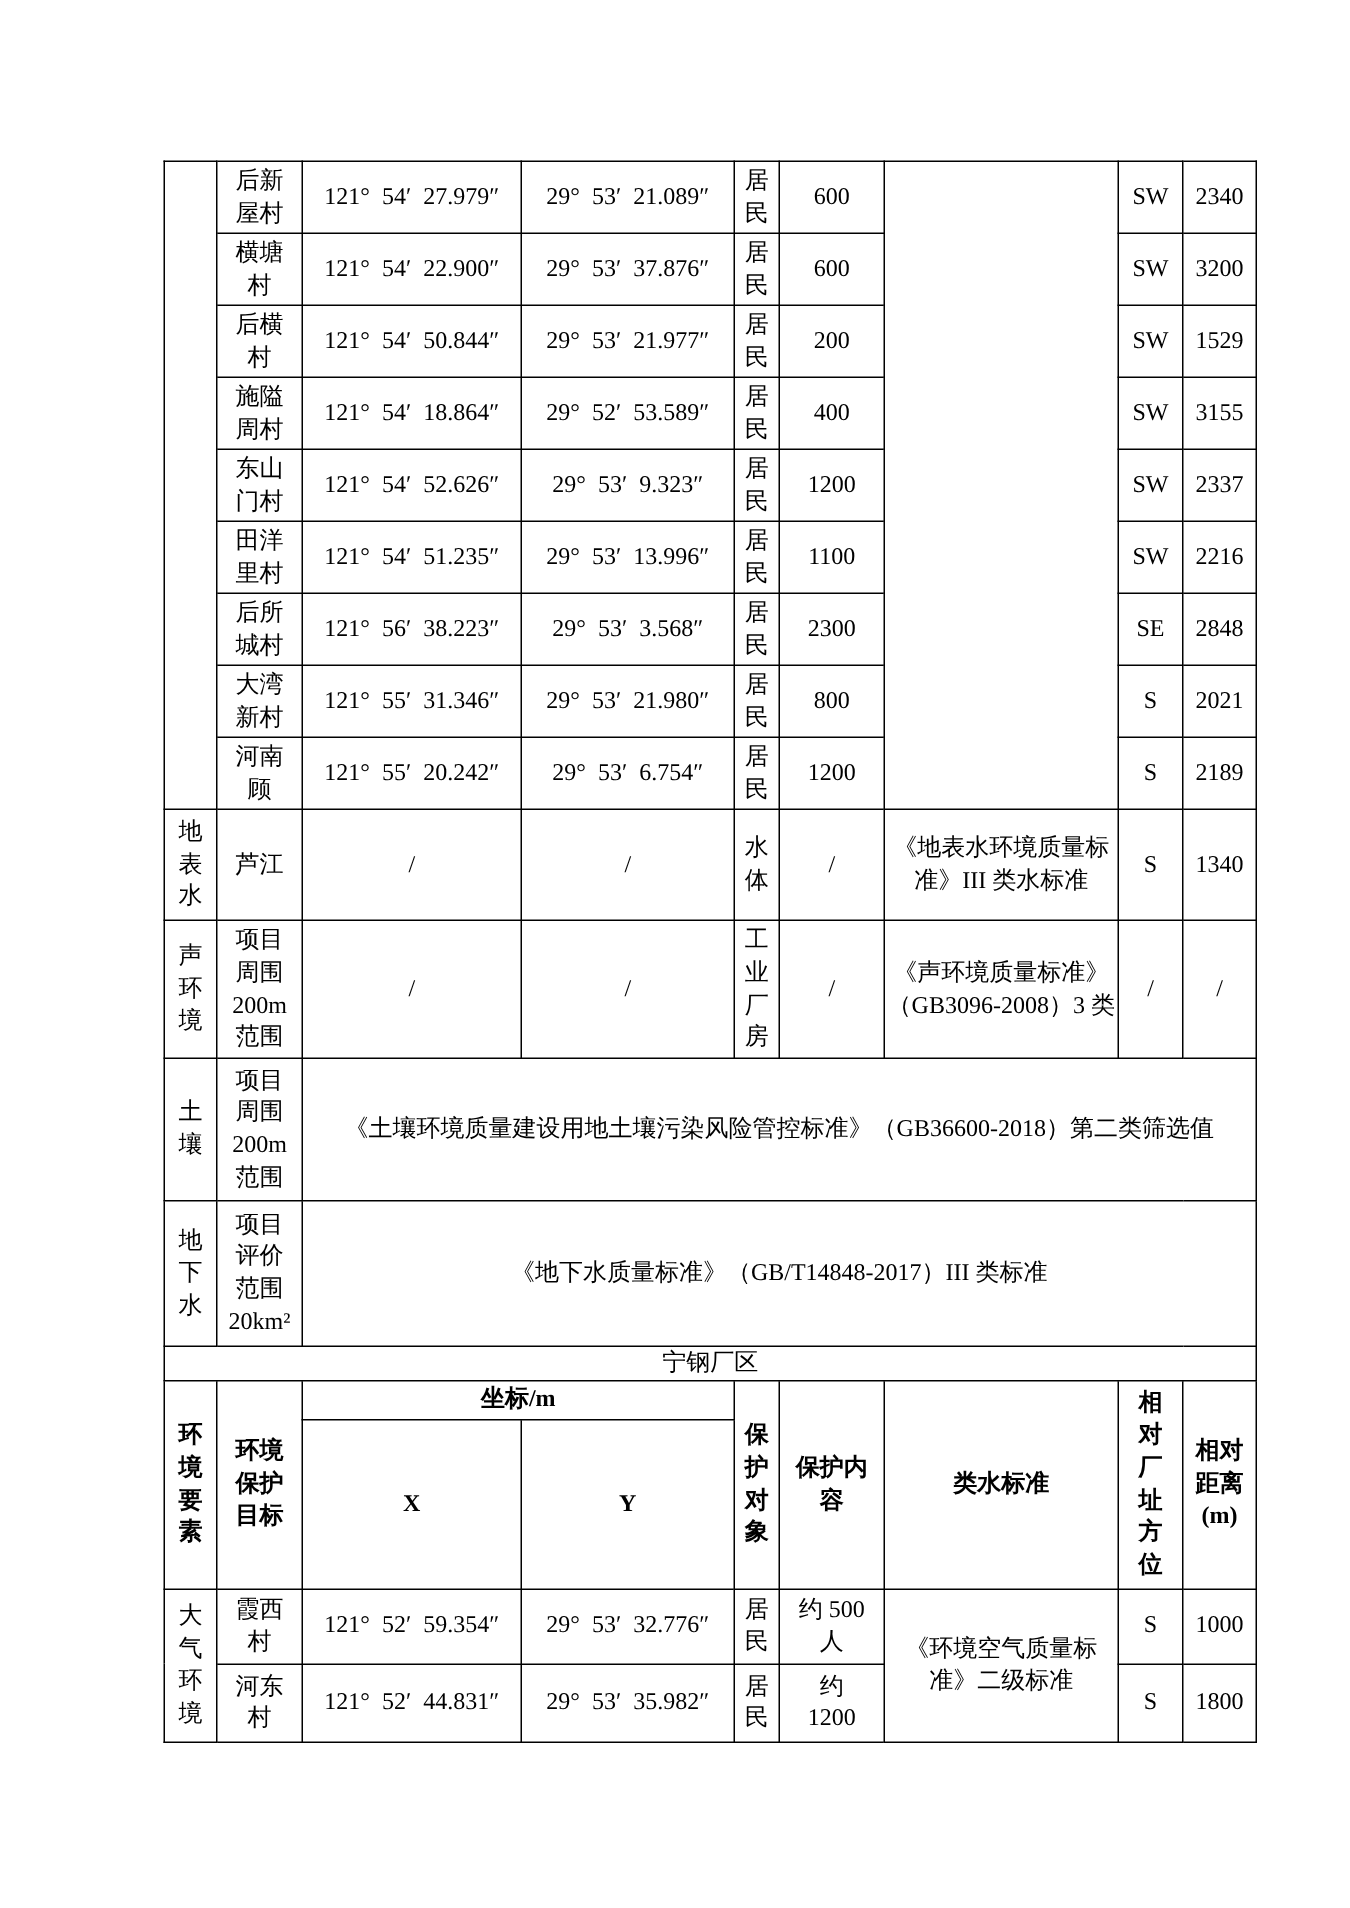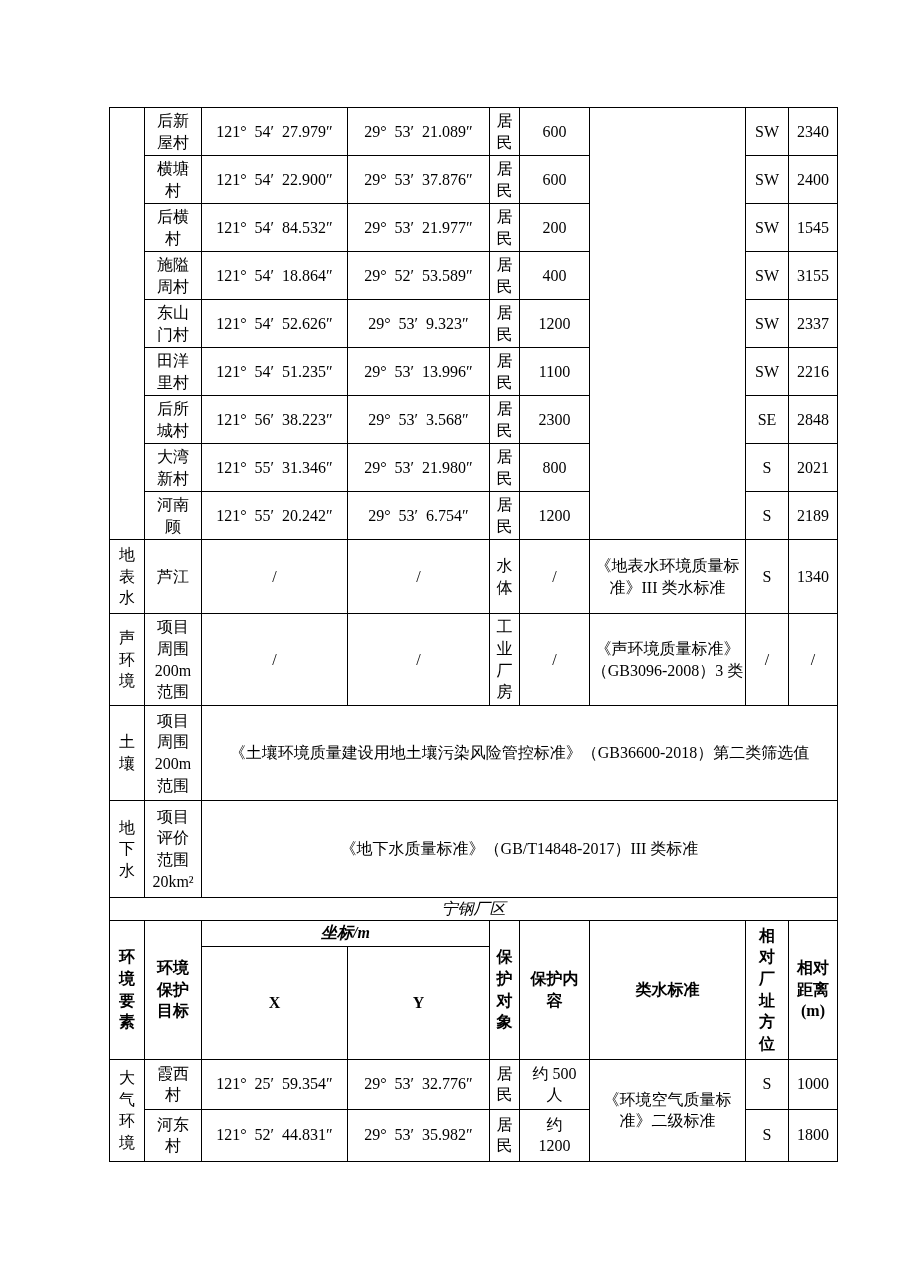--- a/index.html
+++ b/index.html
@@ -6,21 +6,21 @@
   body{width:900px;height:1272px;color:#000;
        font-family:"Liberation Serif","DejaVu Serif",serif;}
   .page{position:relative;width:900px;height:1272px;background:#fff;overflow:hidden;margin-left:24px;}
   table.epa{position:absolute;left:85px;top:107px;width:728px;
             border-collapse:collapse;table-layout:fixed;}
   table.epa td{border:1px solid #000;text-align:center;vertical-align:middle;
                font-size:16px;line-height:1.35;white-space:pre-line;
                padding:0 1px;overflow:hidden;}
   .coord{word-spacing:4px;font-family:Liberation Serif, serif;}
   .hdr{font-weight:bold;}
-  .compact{line-height:1.2;font-style:italic;}
+  .compact{line-height:1.2;}
   .wide-std{white-space:nowrap;}
   .h48{height:48px}.h74{height:74px}.h92{height:92px}.h95{height:95px}
   .h97{height:97px}.h22{height:22px}.h26{height:26px}.h113{height:113px}
   .h50{height:50px}.h52{height:52px}
 </style>
 </head>
 <body>
 
 <div class="page">
   <table class="epa">
@@ -51,32 +51,32 @@
       </tr>
       <tr class="h48">
         <td>横塘
 村</td>
         <td class="coord">121° 54′ 22.900″</td>
         <td class="coord">29° 53′ 37.876″</td>
         <td>居
 民</td>
         <td>600</td>
         <td>SW</td>
-        <td>2400</td>
+        <td>3200</td>
       </tr>
       <tr class="h48">
         <td>后横
 村</td>
-        <td class="coord">121° 54′ 84.532″</td>
+        <td class="coord">121° 54′ 50.844″</td>
         <td class="coord">29° 53′ 21.977″</td>
         <td>居
 民</td>
         <td>200</td>
         <td>SW</td>
-        <td>1545</td>
+        <td>1529</td>
       </tr>
       <tr class="h48">
         <td>施隘
 周村</td>
         <td class="coord">121° 54′ 18.864″</td>
         <td class="coord">29° 52′ 53.589″</td>
         <td>居
 民</td>
         <td>400</td>
         <td>SW</td>
@@ -231,21 +231,21 @@
         <td class="hdr">Y</td>
       </tr>
 
       <tr class="h50">
         <td rowspan="2">大
 气
 环
 境</td>
         <td>霞西
 村</td>
-        <td class="coord">121° 25′ 59.354″</td>
+        <td class="coord">121° 52′ 59.354″</td>
         <td class="coord">29° 53′ 32.776″</td>
         <td>居
 民</td>
         <td>约 500
 人</td>
         <td rowspan="2">《环境空气质量标
 准》二级标准</td>
         <td>S</td>
         <td>1000</td>
       </tr>

